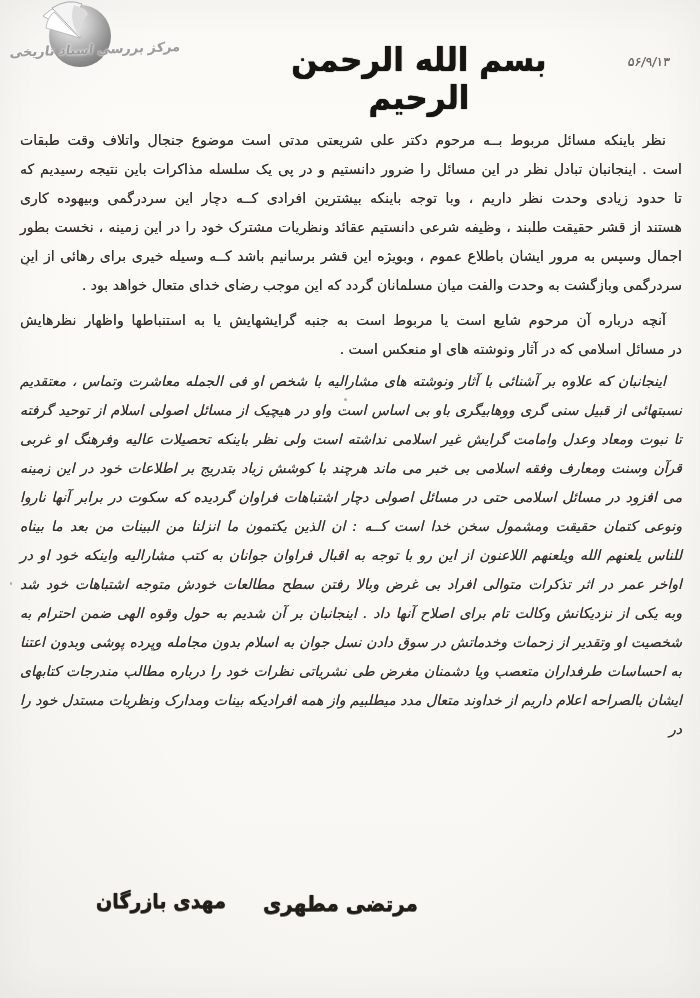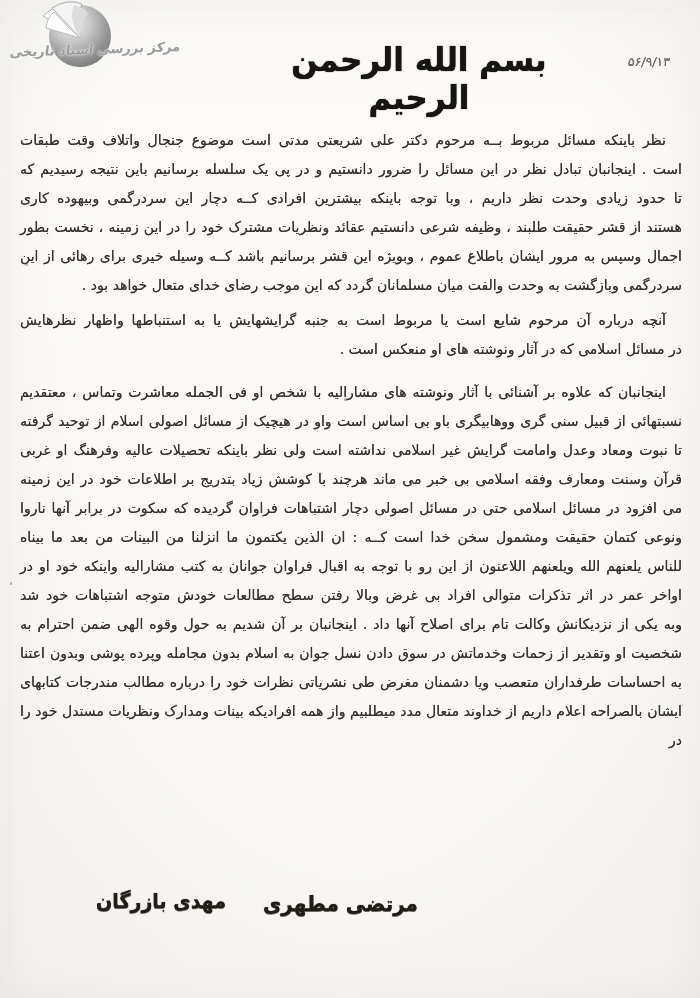--- a/index.html
+++ b/index.html
@@ -28,21 +28,21 @@
              font-size:31px;font-weight:bold;color:#17150f;
              text-shadow:0 0 1.1px #17150f,0 .4px .6px rgba(20,18,12,.65);
              transform:scaleY(1.06);}
 
   
   .body-text{position:absolute;top:126px;right:18px;left:20px;direction:rtl;
              color:#35322c;font-size:14px;line-height:29px;
              text-shadow:0 0 .6px rgba(53,50,44,.85);}
   .para{margin:0;}
   .para+.para.p2{margin-top:6px;}
-  .para+.para.p3{margin-top:14px;}
+  .para+.para.p3{margin-top:3px;font-style:italic;}
   .ln{text-align:justify;text-align-last:justify;white-space:normal;}
   .ln.end{text-align-last:right;}
   .ln.first{text-indent:16px;}
 
   
   .sig{position:absolute;direction:rtl;font-weight:bold;color:#211e18;
        text-shadow:0 0 .9px #211e18,0 .4px .5px rgba(25,22,16,.6);
        transform:scaleY(1.05);white-space:nowrap;}
   .sig-right{top:892px;right:282px;font-size:20px;width:142px;text-align:center;}
   .sig-left{top:890px;left:82px;font-size:19px;width:158px;text-align:center;}
@@ -78,21 +78,21 @@
     <div class="logo-text">مرکز بررسی اسناد تاریخی</div>
   </div>
 
   <div class="doc-date" dir="ltr">۵۶/۹/۱۳</div>
 
   <div class="bismillah" dir="rtl">بسم الله الرحمن الرحیم</div>
 
   <div class="body-text">
     <div class="para p1">
       <div class="ln first">نظر باینکه مسائل مربوط بــه مرحوم دکتر علی شریعتی مدتی است موضوع جنجال واتلاف وقت طبقات</div>
-      <div class="ln">است . اینجانبان تبادل نظر در این مسائل را ضرور دانستیم و در پی یک سلسله برسانیم باین نتیجه رسیدیم که</div>
+      <div class="ln">است . اینجانبان تبادل نظر در این مسائل را ضرور دانستیم و در پی یک سلسله مذاکرات باین نتیجه رسیدیم که</div>
       <div class="ln">تا حدود زیادی وحدت نظر داریم ، وبا توجه باینکه بیشترین افرادی کــه دچار این سردرگمی وبیهوده کاری</div>
       <div class="ln">هستند از قشر حقیقت طلبند ، وظیفه شرعی دانستیم عقائد ونظریات مشترک خود را در این زمینه ، نخست بطور</div>
       <div class="ln">اجمال وسپس به مرور ایشان باطلاع عموم ، وبویژه این قشر برسانیم باشد کــه وسیله خیری برای رهائی از این</div>
       <div class="ln end">سردرگمی وبازگشت به وحدت والفت میان مسلمانان گردد که این موجب رضای خدای متعال خواهد بود .</div>
     </div>
     <div class="para p2">
       <div class="ln first">آنچه درباره آن مرحوم شایع است یا مربوط است به جنبه گرایشهایش یا به استنباطها واظهار نظرهایش</div>
       <div class="ln end">در مسائل اسلامی که در آثار ونوشته های او منعکس است .</div>
     </div>
     <div class="para p3">

